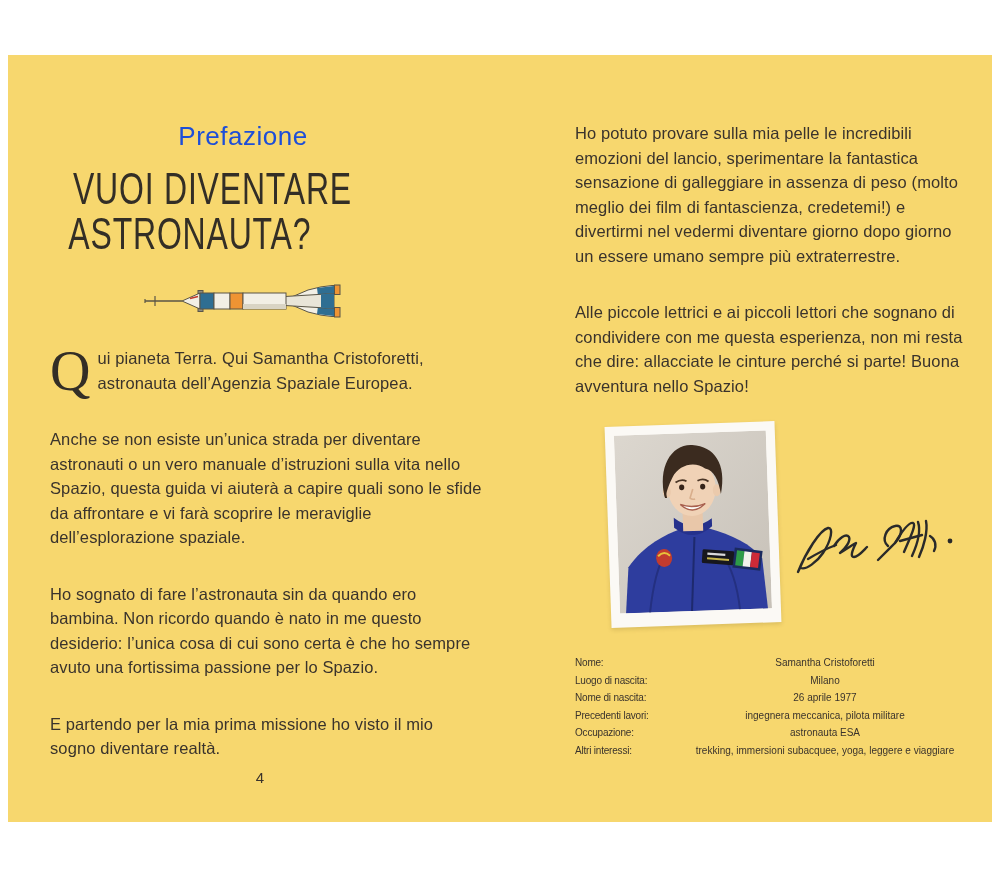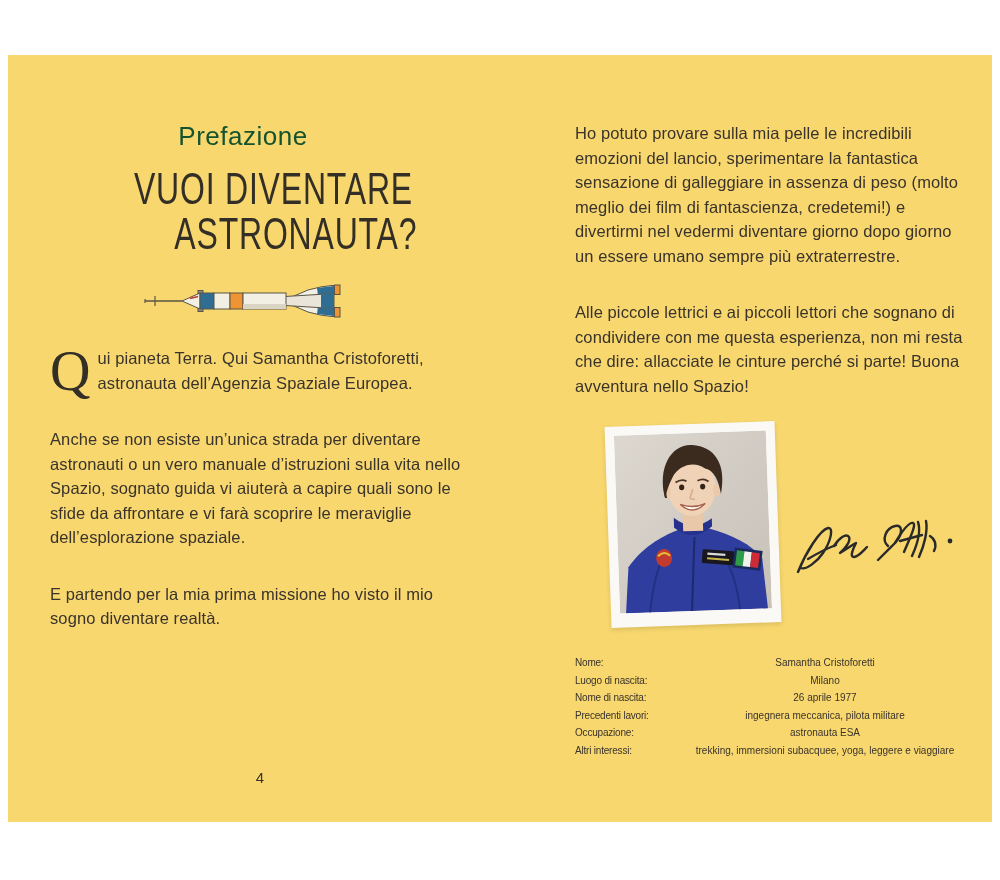--- a/index.html
+++ b/index.html
@@ -11,23 +11,23 @@
     position:absolute;left:8px;top:55px;width:984px;height:767px;
     background:#F7D76E;
   }
   .page{position:absolute;top:0;height:100%;width:492px;}
   .page-left{left:0;}
   .page-right{left:492px;}
 
   
   .kicker{
     margin:66px 0 0 30px;width:410px;text-align:center;
-    font-size:26px;letter-spacing:.5px;color:#14532d;
-  }
-  .chapter-title{margin:14px 0 0 30px;width:410px;text-align:right;color:#332E26;}
+    font-size:26px;letter-spacing:.5px;color:#1d4ed8;
+  }
+  .chapter-title{margin:14px 0 0 30px;width:410px;text-align:left;color:#332E26;}
   .chapter-title .line{display:block;height:45px;line-height:45px;font-size:40px;}
   .chapter-title .cond{display:inline-block;transform:scale(.8,1.12);transform-origin:center;letter-spacing:1px;}
 
   .rocket-wrap{margin:22px 0 0 134px;width:200px;height:46px;}
 
   .body-par{
     margin:22px 0 0 42px;width:432px;
     font-size:16.5px;line-height:24.5px;letter-spacing:.1px;
   }
   .body-par + .body-par{margin-top:32px;}
@@ -100,21 +100,22 @@
           <rect x="72" y="15" width="16" height="16" fill="#F2EFE5"></rect>
           <rect x="88" y="15" width="13" height="16" fill="#EF9433"></rect>
           <rect x="101" y="15" width="43" height="16" fill="#F2EFE5"></rect>
           <rect x="101" y="26" width="43" height="5" fill="#D9D4C4" stroke="none"></rect>
         </g>
       </svg>
     </div>
 
     <p class="body-par"><span class="dropcap">Q</span><span>ui pianeta Terra. Qui Samantha Cristoforetti, astronauta dell’Agenzia Spaziale Europea.</span></p>
 
-    <p class="body-par">Anche se non esiste un’unica strada per diventare astronauti o un vero manuale d’istruzioni sulla vita nello Spazio, sognato guida vi aiuterà a capire quali sono le sfide da affrontare e vi farà scoprire le meraviglie dell’esplorazione spaziale.</p>
+    <p class="body-par">Anche se non esiste un’unica strada per diventare astronauti o un vero manuale d’istruzioni sulla vita nello Spazio, questa guida vi aiuterà a capire quali sono le sfide da affrontare e vi farà scoprire le meraviglie dell’esplorazione spaziale.</p>
+    <p class="body-par">Ho sognato di fare l’astronauta sin da quando ero bambina. Non ricordo quando è nato in me questo desiderio: l’unica cosa di cui sono certa è che ho sempre avuto una fortissima passione per lo Spazio.</p>
     <p class="body-par">E partendo per la mia prima missione ho visto il mio sogno diventare realtà.</p>
 
     <div class="page-number">4</div>
   </div>
 
   <div class="page page-right">
 
     <p class="body-par first">Ho potuto provare sulla mia pelle le incredibili emozioni del lancio, sperimentare la fantastica sensazione di galleggiare in assenza di peso (molto meglio dei film di fantascienza, credetemi!) e divertirmi nel vedermi diventare giorno dopo giorno un essere umano sempre più extraterrestre.</p>
     <p class="body-par">Alle piccole lettrici e ai piccoli lettori che sognano di condividere con me questa esperienza, non mi resta che dire: allacciate le cinture perché si parte! Buona avventura nello Spazio!</p>
 

